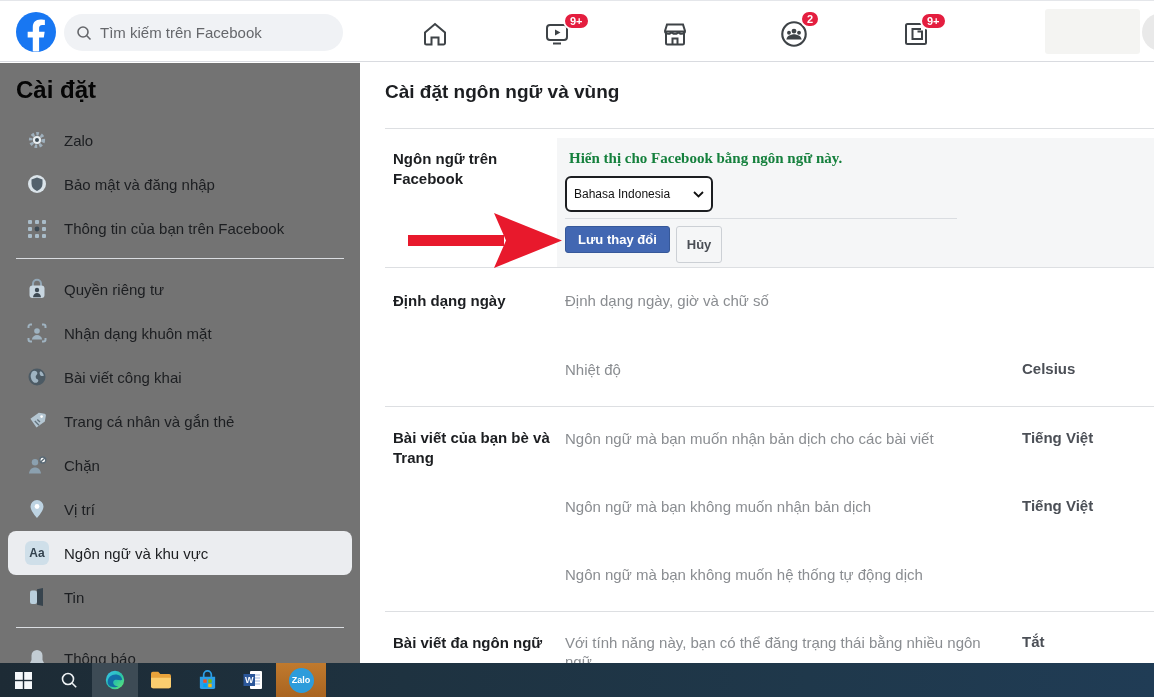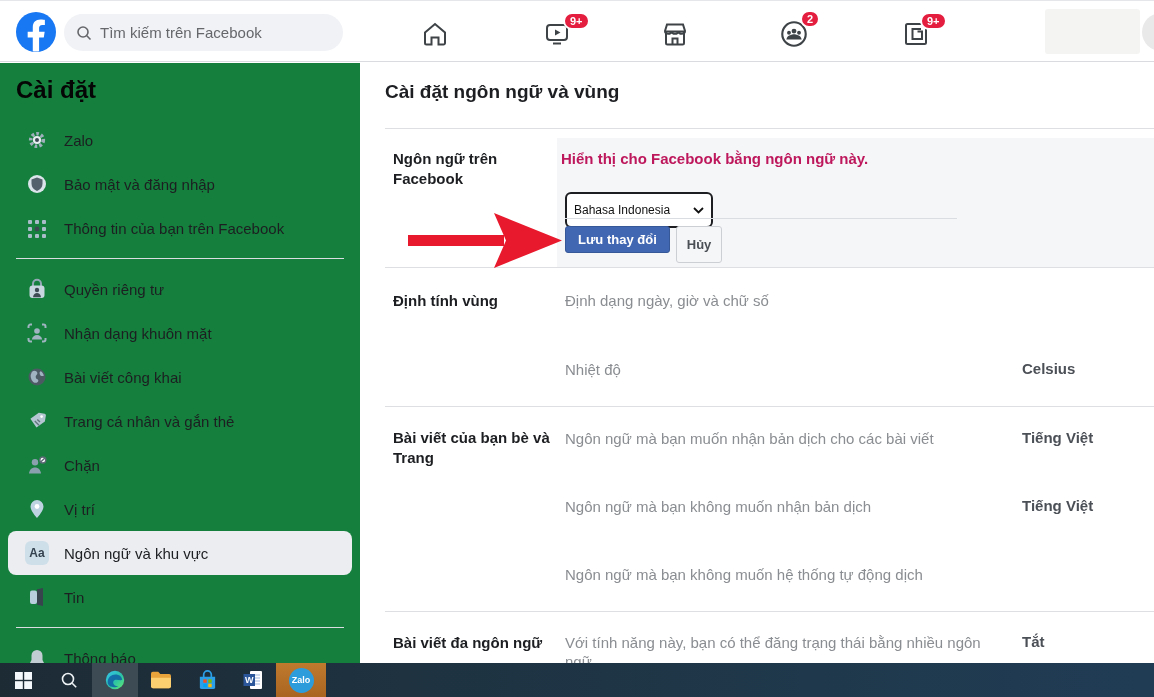--- a/index.html
+++ b/index.html
@@ -19,21 +19,21 @@
     align-items:center; justify-content:center; }
   .badge { position:absolute; height:18px; min-width:18px; padding:0 5px; border-radius:10px;
     background:#e41e3f; border:2px solid #fff; color:#fff; font-size:11px; font-weight:bold;
     display:flex; align-items:center; justify-content:center; line-height:1; }
   .blur-box { position:absolute; left:1045px; top:8px; width:95px; height:45px; background:#f4f4f2;
     border-radius:3px; }
   .edge-circle-cut { position:absolute; left:1142px; top:12px; width:38px; height:38px;
     border-radius:50%; background:#e9e9e9; }
 
   
-  .sidebar { position:absolute; left:0; top:63px; width:396px; height:600px; background:#15803d;
+  .sidebar { position:absolute; left:0; top:63px; width:396px; height:600px; background:#737373;
     border-right:1px solid #e4e6eb; overflow:hidden; }
   .sidebar-title { padding:13px 16px 0 16px; font-size:24px; font-weight:bold; color:#050505; }
   .side-list { position:absolute; left:0; top:55px; width:360px; }
   .side-item { height:44px; display:flex; align-items:center; padding-left:16px; gap:14px;
     margin:0 8px; border-radius:8px; cursor:pointer; }
   .side-item.selected { background:#ebedf0; }
   .side-item .lbl { font-size:15px; color:#1c1e21; }
   .side-item .ic { width:26px; display:flex; justify-content:center; }
   .side-div { height:1px; background:#dadde1; margin:8px 16px; }
   .aa-chip { width:24px; height:24px; background:#cfdfe9; border-radius:6px; color:#33424e;
@@ -42,22 +42,22 @@
   
   .main { position:absolute; left:360px; top:63px; width:794px; height:600px; background:#fff; overflow:hidden; }
   .main-title { position:absolute; left:25px; top:18px; font-size:19px; font-weight:bold; color:#1c1e21; }
   .hr { position:absolute; left:25px; right:0; height:1px; background:#dddfe2; }
   .sec-label { position:absolute; left:33px; width:166px; font-size:15px; font-weight:bold;
     color:#1c1e21; line-height:20px; }
   .row-text { position:absolute; left:205px; width:440px; font-size:15px; color:#8a8d91; line-height:19px; }
   .row-value { position:absolute; left:662px; width:130px; font-size:15px; font-weight:bold; color:#4b4f56; }
 
   .lang-panel { position:absolute; left:197px; top:75px; width:597px; height:130px; background:#f5f6f7; }
-  .lang-desc { position:absolute; left:4px; top:12px; font-size:15px; font-weight:bold; color:#be185d; }
-  .lang-select { position:absolute; left:8px; top:54px; width:148px; height:36px; background:#fff;
+  .lang-desc { position:absolute; left:12px; top:12px; font-size:15px; font-weight:bold; color:#15803d;font-family:Liberation Serif, serif; }
+  .lang-select { position:absolute; left:8px; top:38px; width:148px; height:36px; background:#fff;
     border:2px solid #1c1e21; border-radius:6px; display:flex; align-items:center;
     padding:0 7px; justify-content:space-between; cursor:pointer; }
   .lang-select .val { font-size:12px; color:#111; }
   .panel-hr { position:absolute; left:8px; top:80px; width:392px; height:1px; background:#dadde1; }
   .btn-row { position:absolute; left:8px; top:88px; display:flex; gap:6px; }
   .btn-save { height:27px; padding:0 12px; background:#4267b2; border:1px solid #365899;
     border-radius:3px; color:#fff; font-size:13px; font-weight:bold;
     font-family:"Liberation Sans",sans-serif; cursor:pointer; }
   .btn-cancel { height:37px; padding:0 10px; background:#f5f6f7; border:1px solid #ccd0d5;
     border-radius:3px; color:#4b4f56; font-size:13px; font-weight:bold;
@@ -300,21 +300,21 @@
         </svg>
       </div>
       <div class="panel-hr"></div>
       <div class="btn-row">
         <button class="btn-save">Lưu thay đổi</button>
         <button class="btn-cancel">Hủy</button>
       </div>
     </div>
     <div class="hr" style="top:204px"></div>
 
-    <div class="sec-label" style="top:228px">Định tính vùng</div>
+    <div class="sec-label" style="top:228px">Định dạng ngày</div>
     <div class="row-text" style="top:228px">Định dạng ngày, giờ và chữ số</div>
     <div class="row-text" style="top:297px">Nhiệt độ</div>
     <div class="row-value" style="top:297px">Celsius</div>
     <div class="hr" style="top:343px"></div>
 
     <div class="sec-label" style="top:365px">Bài viết của bạn bè và Trang</div>
     <div class="row-text" style="top:366px">Ngôn ngữ mà bạn muốn nhận bản dịch cho các bài viết</div>
     <div class="row-value" style="top:366px">Tiếng Việt</div>
     <div class="row-text" style="top:434px">Ngôn ngữ mà bạn không muốn nhận bản dịch</div>
     <div class="row-value" style="top:434px">Tiếng Việt</div>

